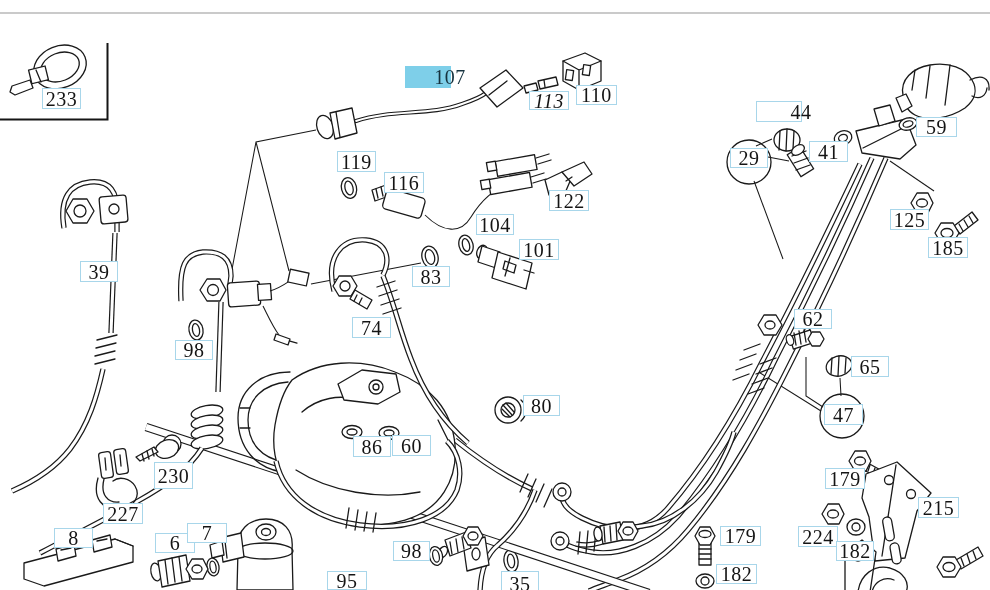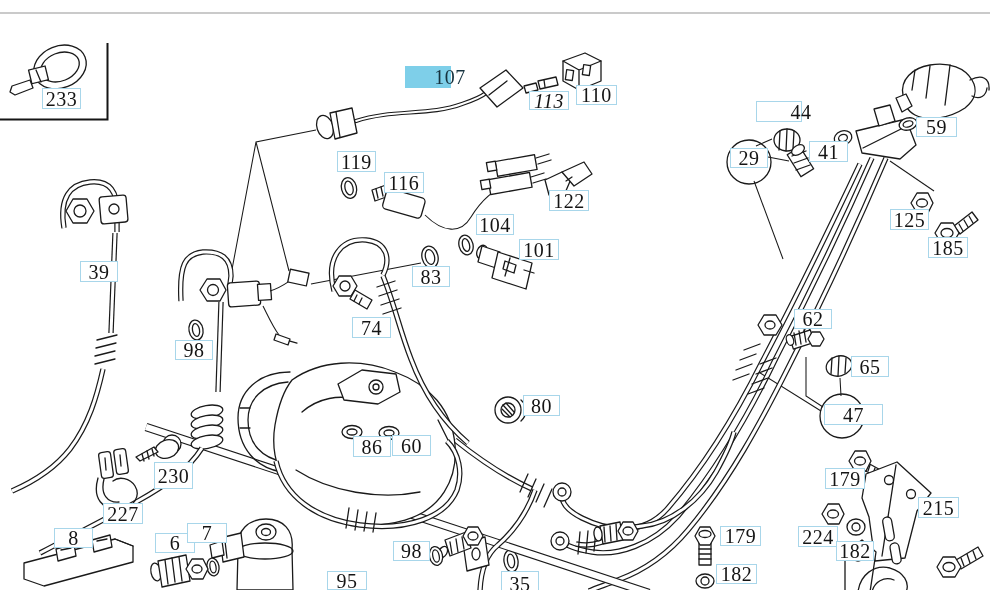--- a/index.html
+++ b/index.html
@@ -383,21 +383,21 @@
       <div class="plabel" style="left: 80px; top: 261px; width: 38px; height: 21px;">39</div>
       <div class="plabel" style="left: 175px; top: 340px; width: 38px; height: 20px;">98</div>
       <div class="plabel" style="left: 756px; top: 101px; width: 38px; height: 21px; padding-left: 44px;">44</div>
       <div class="plabel" style="left: 730px; top: 148px; width: 38px; height: 20px;">29</div>
       <div class="plabel" style="left: 809px; top: 141px; width: 39px; height: 21px;">41</div>
       <div class="plabel" style="left: 916px; top: 117px; width: 41px; height: 20px;">59</div>
       <div class="plabel" style="left: 890px; top: 209px; width: 39px; height: 21px;">125</div>
       <div class="plabel" style="left: 928px; top: 237px; width: 40px; height: 21px;">185</div>
       <div class="plabel" style="left: 794px; top: 309px; width: 38px; height: 20px;">62</div>
       <div class="plabel" style="left: 851px; top: 356px; width: 38px; height: 21px;">65</div>
-      <div class="plabel" style="left: 824px; top: 404px; width: 59px; height: 21px;">47</div>
+      <div class="plabel" style="left: 824px; top: 404px; width: 39px; height: 21px;">47</div>
       <div class="plabel" style="left: 523px; top: 395px; width: 37px; height: 21px;">80</div>
       <div class="plabel" style="left: 353px; top: 436px; width: 38px; height: 21px;">86</div>
       <div class="plabel" style="left: 392px; top: 435px; width: 39px; height: 21px;">60</div>
       <div class="plabel" style="left: 154px; top: 462px; width: 39px; height: 27px;">230</div>
       <div class="plabel" style="left: 103px; top: 503px; width: 40px; height: 21px;">227</div>
       <div class="plabel" style="left: 54px; top: 528px; width: 39px; height: 20px;">8</div>
       <div class="plabel" style="left: 155px; top: 533px; width: 40px; height: 20px;">6</div>
       <div class="plabel" style="left: 187px; top: 523px; width: 40px; height: 20px;">7</div>
       <div class="plabel" style="left: 327px; top: 571px; width: 40px; height: 19px;">95</div>
       <div class="plabel" style="left: 393px; top: 541px; width: 37px; height: 20px;">98</div>

